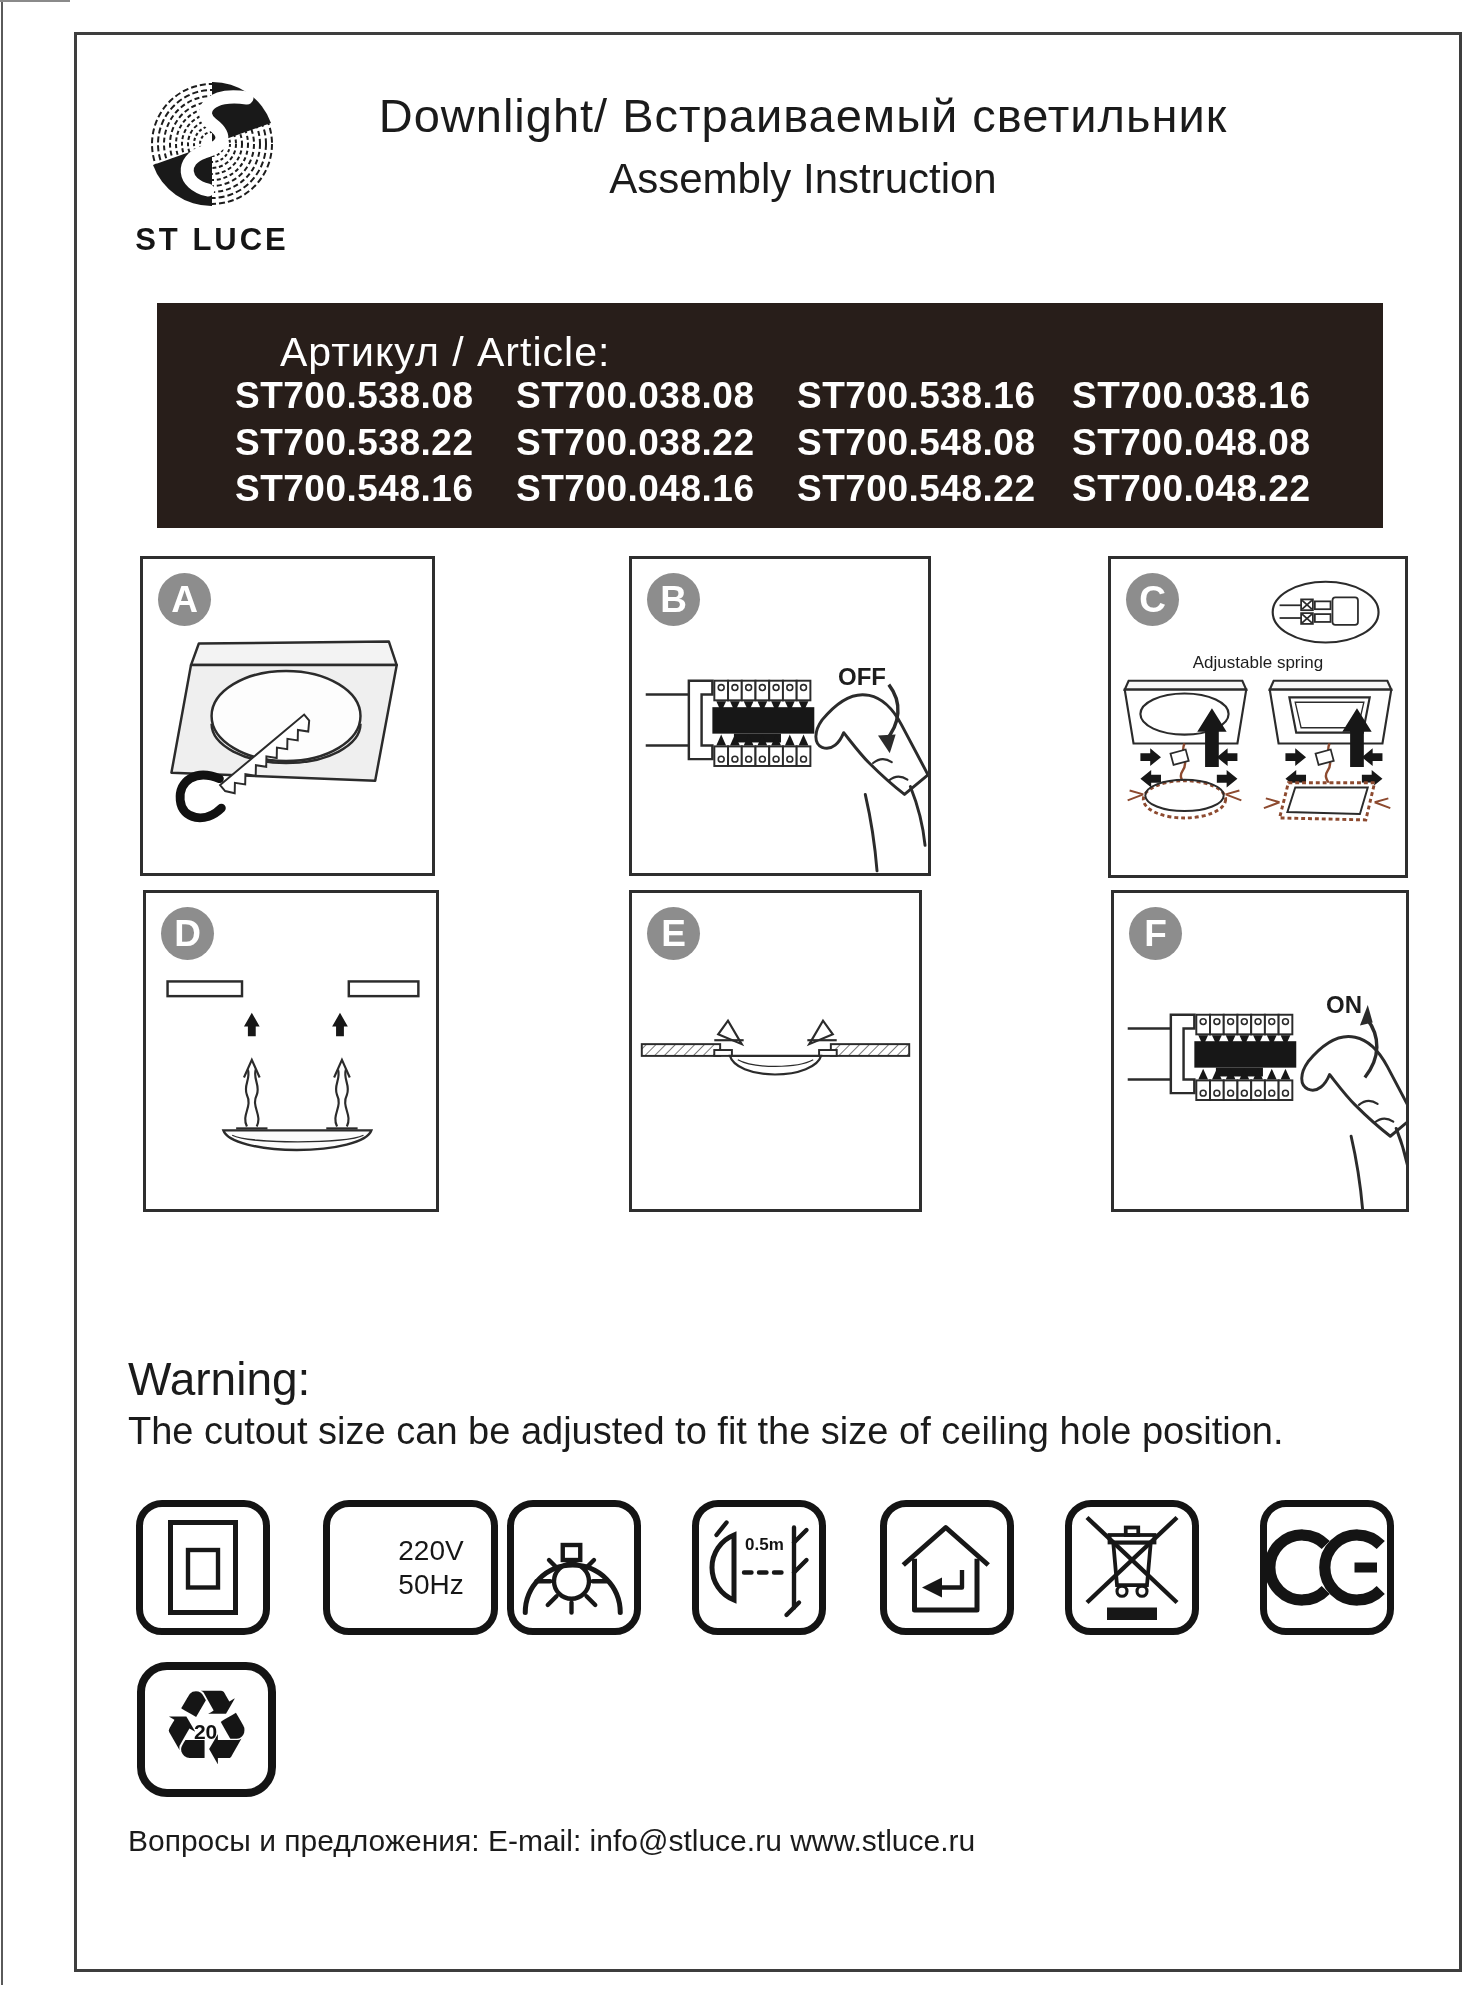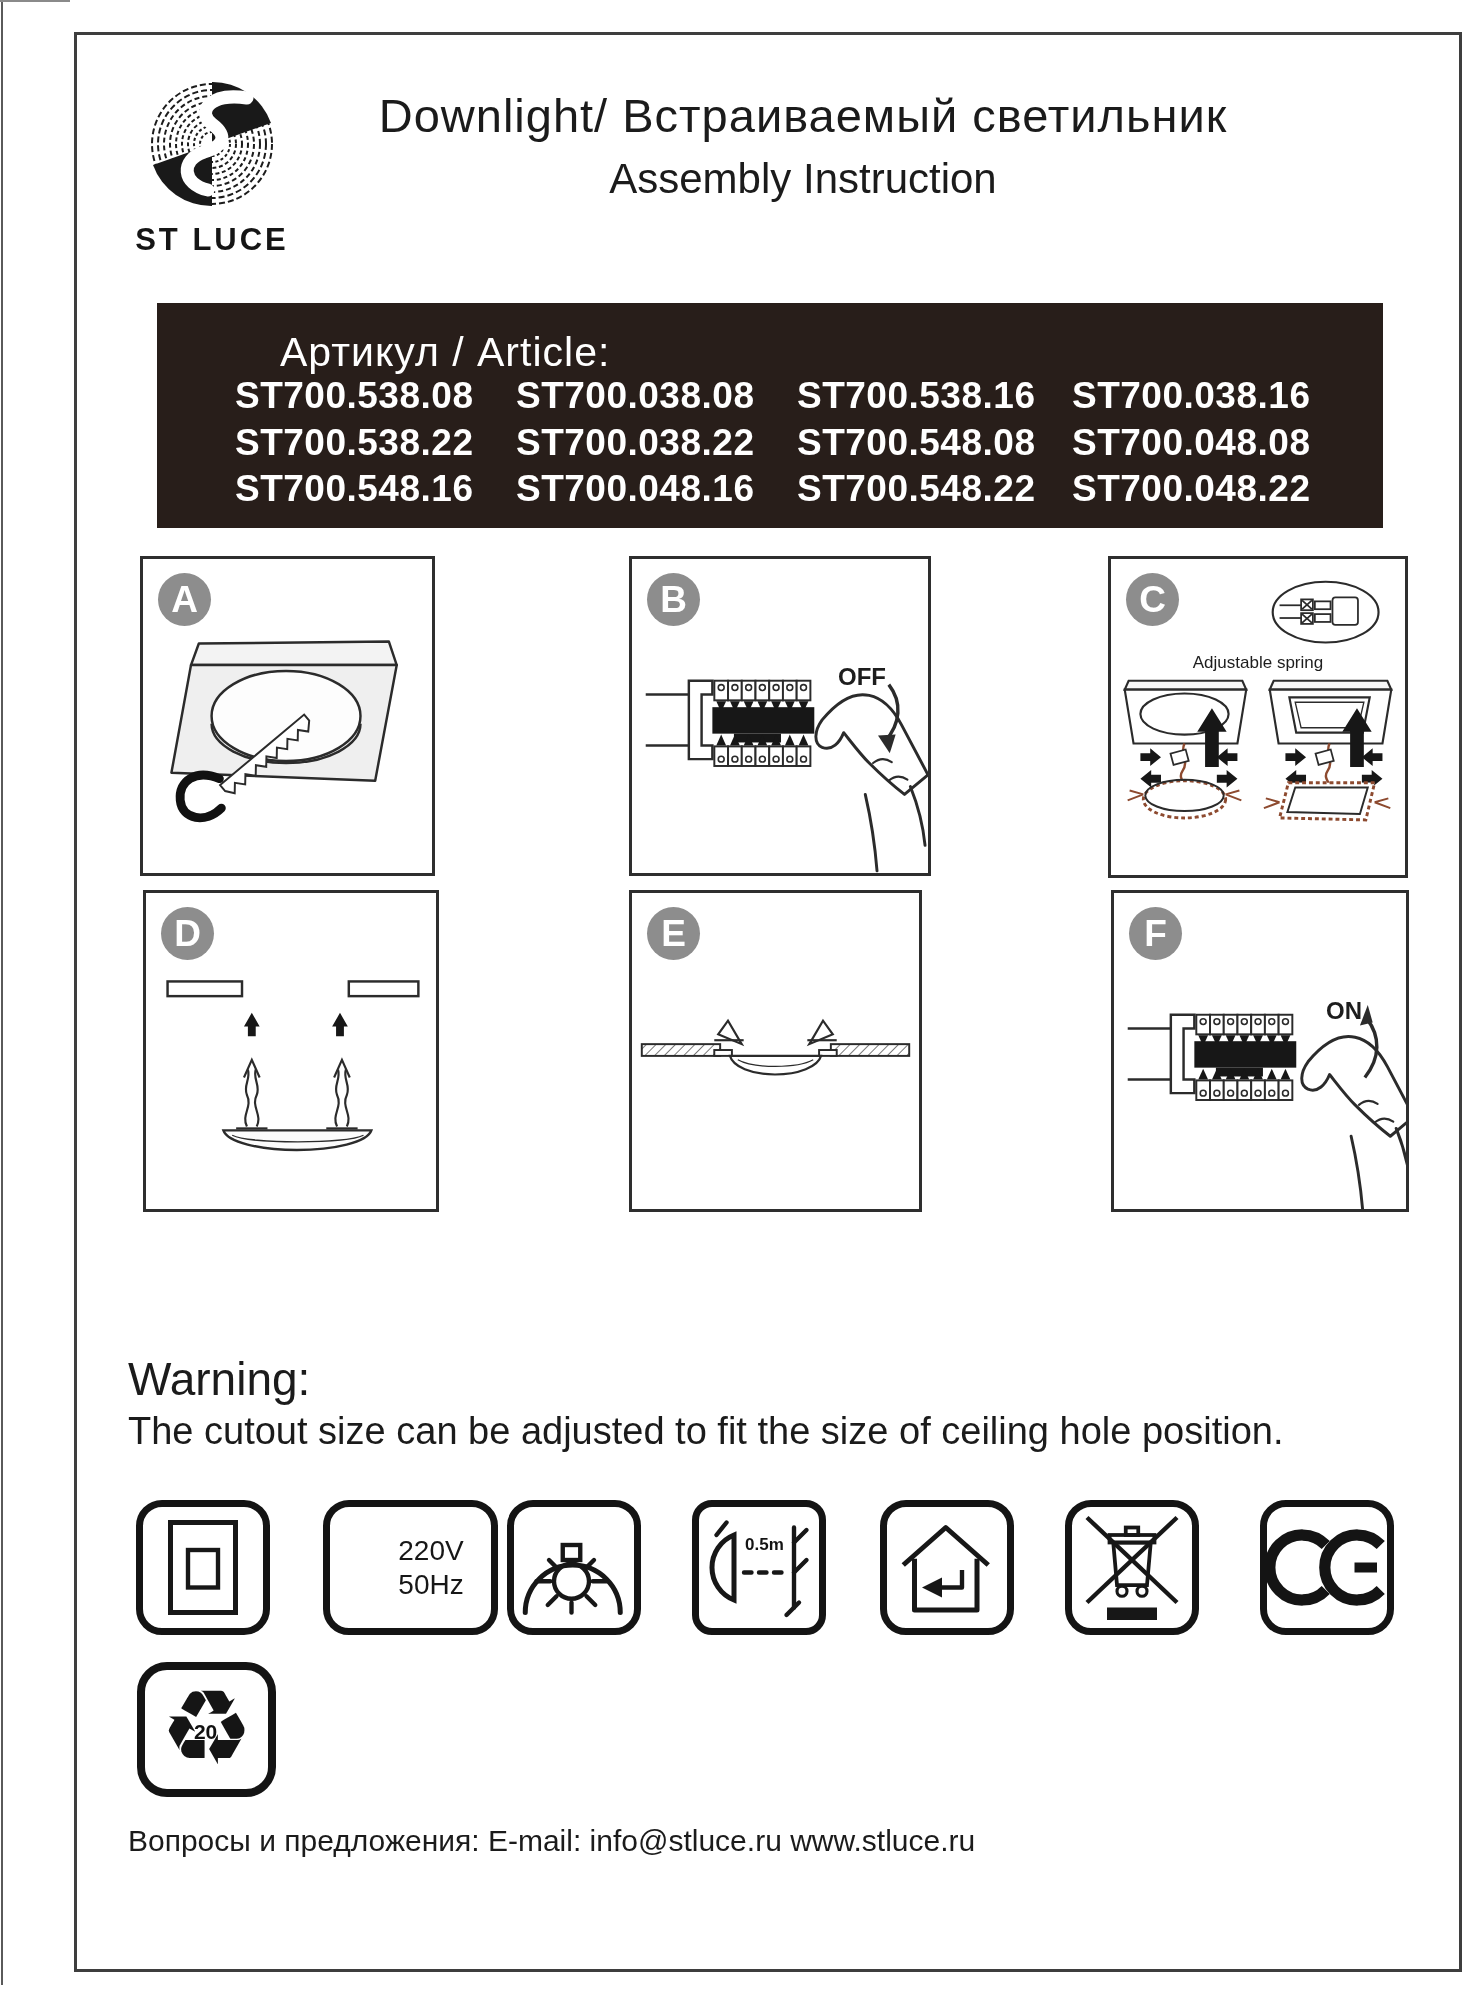--- a/index.html
+++ b/index.html
@@ -28,21 +28,21 @@
   .r1{top:72px;} .r2{top:119px;} .r3{top:165px;}
 
   
   .panel{position:absolute;border:3px solid #2e2e2e;background:#fff;box-sizing:border-box;}
   .panel svg{position:absolute;left:0;top:0;width:100%;height:100%;}
   .badge{position:absolute;left:15px;top:14px;width:53px;height:53px;border-radius:50%;
          background:#8d8d8d;color:#fff;font-size:37px;font-weight:bold;
          display:flex;align-items:center;justify-content:center;z-index:2;}
   .plabel{position:absolute;z-index:2;color:#1d1d1d;}
   .lbl-off{left:206px;top:104px;font-size:24px;font-weight:bold;}
-  .lbl-on{left:212px;top:104px;font-size:24px;font-weight:bold;}
+  .lbl-on{left:212px;top:98px;font-size:24px;font-weight:bold;}
   .lbl-spring{left:0;top:94px;width:100%;text-align:center;font-size:17px;}
 
   
   .warning-heading{position:absolute;left:128px;top:1352px;font-size:46px;color:#1b1b1b;}
   .warning-text{position:absolute;left:128px;top:1410px;font-size:38px;color:#1b1b1b;}
 
   
   .cert{position:absolute;background:#fff;border:7px solid #141414;border-radius:26px;
         width:120px;height:121px;}
   .cert svg{position:absolute;left:0;top:0;width:100%;height:100%;}
@@ -343,21 +343,21 @@
       <line x1="63" y1="59" x2="74" y2="59"></line>
           <line x1="18" y1="59" x2="29" y2="59"></line>
       <line x1="46" y1="76" x2="46" y2="84"></line>
       <line x1="58" y1="71" x2="65" y2="78"></line>
           <line x1="34" y1="71" x2="27" y2="78"></line>
       <line x1="58" y1="48" x2="64" y2="42"></line>
           <line x1="34" y1="48" x2="28" y2="42"></line>
     </g>
       </svg>
   </div>
-  <div class="cert" style="left:692px;top:1500px;border-radius:20px;">
+  <div class="cert" style="left:692px;top:1500px;">
     <svg viewBox="0 0 96 96">
         <g fill="none" stroke="#171717" stroke-width="3.5" stroke-linecap="round">
       <path d="M28,22 A28,28 0 0 0 28,74 Z" stroke-width="4"></path>
       <line x1="36" y1="52" x2="68" y2="52" stroke-dasharray="6 6"></line>
       <line x1="76" y1="16" x2="76" y2="80"></line>
       <line x1="76" y1="28" x2="86" y2="18"></line>
           <line x1="76" y1="52" x2="86" y2="42"></line>
       <line x1="70" y1="86" x2="80" y2="76"></line>
           <line x1="14" y1="22" x2="22" y2="12"></line>
     </g>

